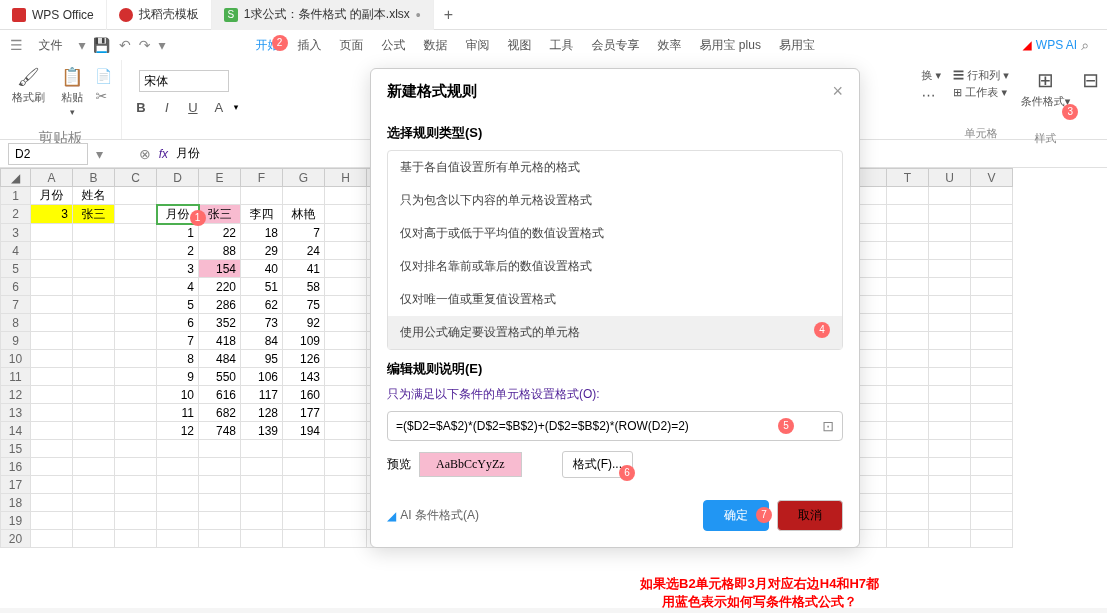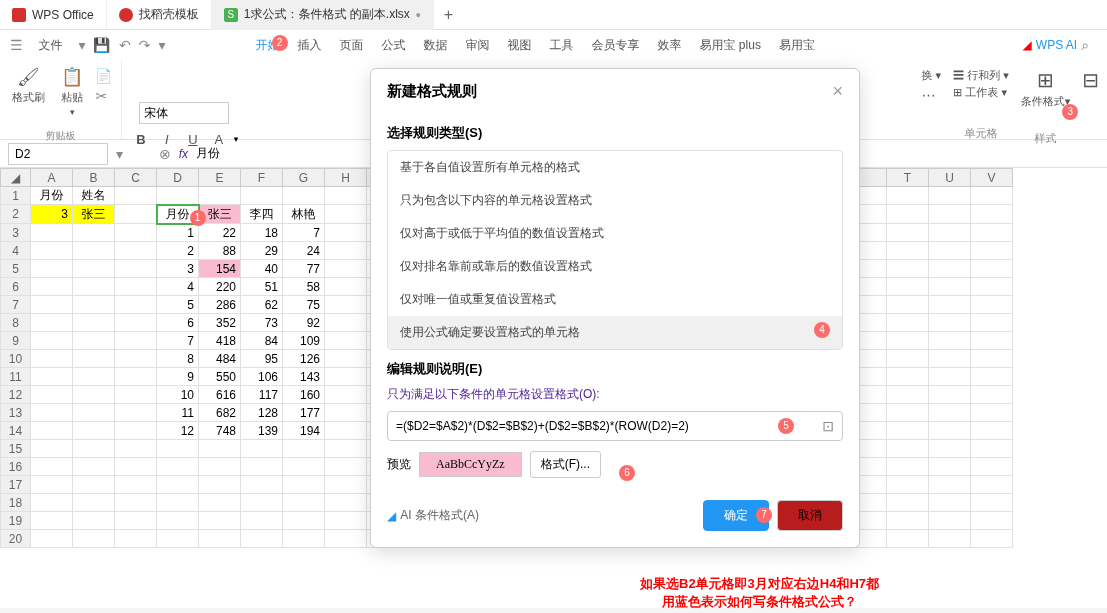--- a/index.html
+++ b/index.html
@@ -15,29 +15,29 @@
 .tab-plus { padding: 0 10px; color: #666; font-size: 16px; }
 .menubar { height: 30px; background: #fff; display: flex; align-items: center; padding: 0 10px; font-size: 12px; gap: 2px; }
 .menu-item { padding: 4px 8px; color: #555; cursor: pointer; position: relative; }
 .menu-item.active { color: #2196f3; }
 .menubar .menu-left { display: flex; gap: 8px; align-items: center; }
 .menubar .menu-right { display: flex; gap: 2px; margin-left: 80px; }
 .wps-ai { color: #2196f3; display: flex; align-items: center; gap: 4px; margin-left: auto; margin-right: 8px; }
 .toolbar { height: 80px; background: #fff; display: flex; border-bottom: 1px solid #e0e0e0; }
 .tool-group { display: flex; flex-direction: column; align-items: center; padding: 4px 8px; border-right: 1px solid #eee; }
 .tool-group-content { display: flex; gap: 8px; align-items: flex-start; height: 60px; }
-.tool-group-label { font-size: 10px; color: #888; margin-top: 10px; }
+.tool-group-label { font-size: 15px; color: #888; margin-top: 10px; }
 .tool-btn { display: flex; flex-direction: column; align-items: center; font-size: 11px; color: #555; gap: 2px; padding: 2px 4px; }
 .tool-btn .icon { font-size: 18px; }
 .font-box { display: flex; gap: 4px; align-items: center; padding-top: 6px; }
 .font-input { border: 1px solid #ccc; height: 22px; font-size: 12px; padding: 0 4px; }
 .fmt-row { display: flex; gap: 4px; margin-top: 4px; }
 .fmt-btn { width: 22px; height: 22px; border: none; background: none; font-size: 13px; color: #555; }
 .cellref-bar { height: 28px; background: #fff; display: flex; align-items: center; border-bottom: 1px solid #e0e0e0; padding: 0 8px; gap: 8px; }
-.cell-ref { width: 100px; border: 1px solid #ccc; height: 22px; font-size: 12px; padding: 0 6px; }
+.cell-ref { width: 80px; border: 1px solid #ccc; height: 22px; font-size: 12px; padding: 0 6px; }
 .fx-label { font-size: 12px; color: #4c1d95; font-style: italic; }
 .fx-input { border: none; font-size: 12px; flex: 1; }
 .sheet-area { position: relative; background: #fff; height: 440px; overflow: hidden; }
 .sheet { border-collapse: collapse; font-size: 12px; }
 .sheet th { background: #f0f0f0; border: 1px solid #ccc; font-weight: normal; color: #666; text-align: center; height: 18px; }
 .sheet td { border: 1px solid #e0e0e0; height: 18px; text-align: right; padding: 0 4px; }
 .sheet .row-hdr { background: #f0f0f0; text-align: center; color: #666; width: 30px; }
 .sheet .col-hdr { width: 42px; }
 .sheet td.txt { text-align: center; }
 .hl-yellow { background: #ffff00; }
@@ -48,21 +48,21 @@
 .dlg-close { font-size: 18px; color: #999; cursor: pointer; }
 .dlg-body { padding: 0 16px 12px; }
 .dlg-section { font-size: 13px; font-weight: bold; margin: 10px 0 8px; }
 .rule-list { border: 1px solid #e0e0e0; border-radius: 4px; }
 .rule-item { padding: 8px 12px; font-size: 12px; color: #444; cursor: pointer; position: relative; }
 .rule-item.active { background: #f0f0f0; }
 .rule-desc { font-size: 12px; color: #4c1d95; margin: 8px 0; }
 .formula-input { width: 100%; border: 1px solid #ccc; border-radius: 4px; height: 30px; padding: 0 8px; font-size: 12px; display: flex; align-items: center; justify-content: space-between; position: relative; }
 .preview-row { display: flex; align-items: center; gap: 8px; margin-top: 10px; font-size: 12px; position: relative; }
 .preview-box { background: #f8bbd0; padding: 4px 16px; border: 1px solid #ccc; font-family: serif; }
-.fmt-btn-d { border: 1px solid #ccc; padding: 4px 10px; background: #fff; font-size: 12px; border-radius: 3px; }
+.fmt-btn-d { border: 1px solid #ccc; padding: 4px 10px; background: #fff; font-size: 12px; border-radius: 3px; margin-left: 32px; }
 .dlg-foot { display: flex; justify-content: space-between; align-items: center; padding: 10px 16px 16px; }
 .ai-link { font-size: 12px; color: #666; display: flex; align-items: center; gap: 4px; }
 .btn { padding: 6px 20px; border-radius: 4px; font-size: 12px; border: 1px solid #ccc; background: #b91c1c; cursor: pointer; }
 .btn.primary { background: #2196f3; color: #fff; border-color: #2196f3; position: relative; }
 .red-note { position: absolute; left: 640px; top: 575px; font-size: 13px; color: #f00; font-weight: bold; line-height: 1.4; }
 .right-tools { position: absolute; right: 8px; top: 68px; display: flex; gap: 12px; align-items: flex-start; }
 .right-group { display: flex; flex-direction: column; align-items: center; font-size: 11px; color: #555; gap: 2px; position: relative; }
 .badge-num { position: absolute; width: 16px; height: 16px; border-radius: 50%; background: #ff6b6b; color: #fff; font-size: 10px; text-align: center; line-height: 16px; z-index: 20; }
 .small-icon { font-size: 14px; color: #888; }
 </style>
@@ -134,21 +134,21 @@
       </div>
       <div style="display:flex;flex-direction:column;gap:4px;padding-top:4px">
         <span class="small-icon">📄</span>
         <span class="small-icon">✂</span>
       </div>
     </div>
     <div class="tool-group-label">剪贴板</div>
   </div>
   <div class="tool-group" style="border-right:none">
     <div class="font-box">
-      <input class="font-input" style="width: 90px; margin-top: 32px;" value="宋体">
+      <input class="font-input" style="width: 90px;" value="宋体">
     </div>
     <div class="fmt-row">
       <button class="fmt-btn" style="font-weight:bold">B</button>
       <button class="fmt-btn" style="font-style:italic">I</button>
       <button class="fmt-btn" style="text-decoration:underline">U</button>
       <button class="fmt-btn">A</button>
       <span style="font-size:9px;align-self:center">▾</span>
     </div>
   </div>
 </div>
@@ -267,21 +267,21 @@
           <td></td>
         </tr>
         <tr>
           <td class="row-hdr">5</td>
           <td></td>
           <td></td>
           <td></td>
           <td class="data-table">3</td>
           <td class="data-table hl-pink">154</td>
           <td class="data-table">40</td>
-          <td class="data-table">77</td>
+          <td class="data-table">41</td>
           <td></td>
           <td></td>
           <td></td>
           <td></td>
           <td></td>
         </tr>
         <tr>
           <td class="row-hdr">6</td>
           <td></td>
           <td></td>

